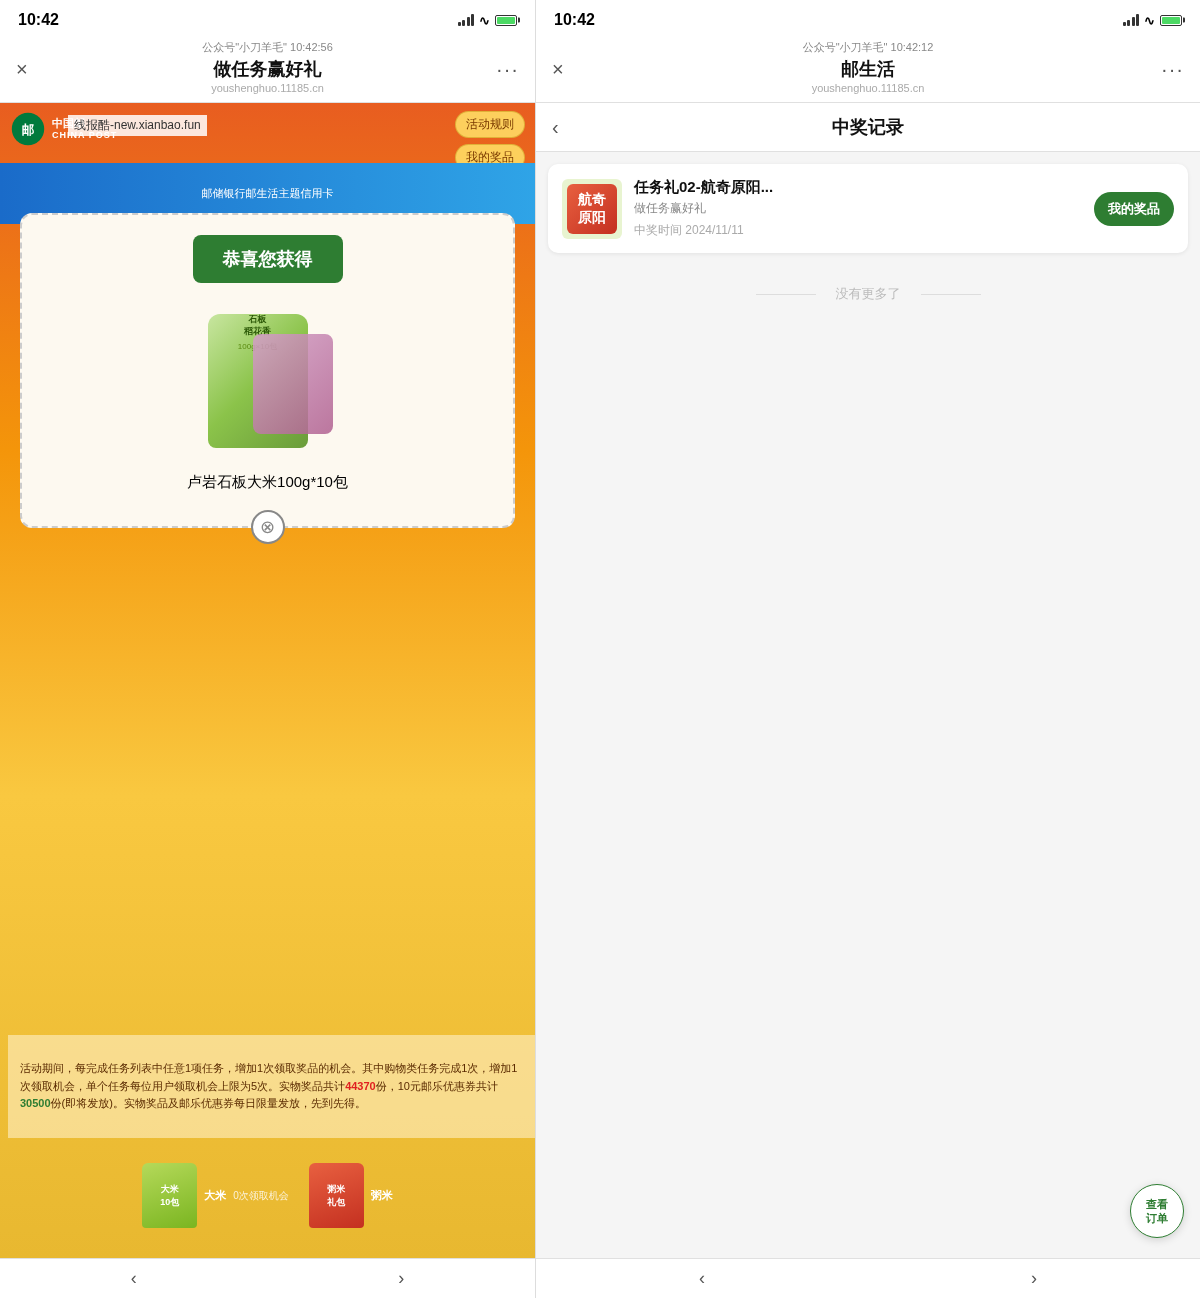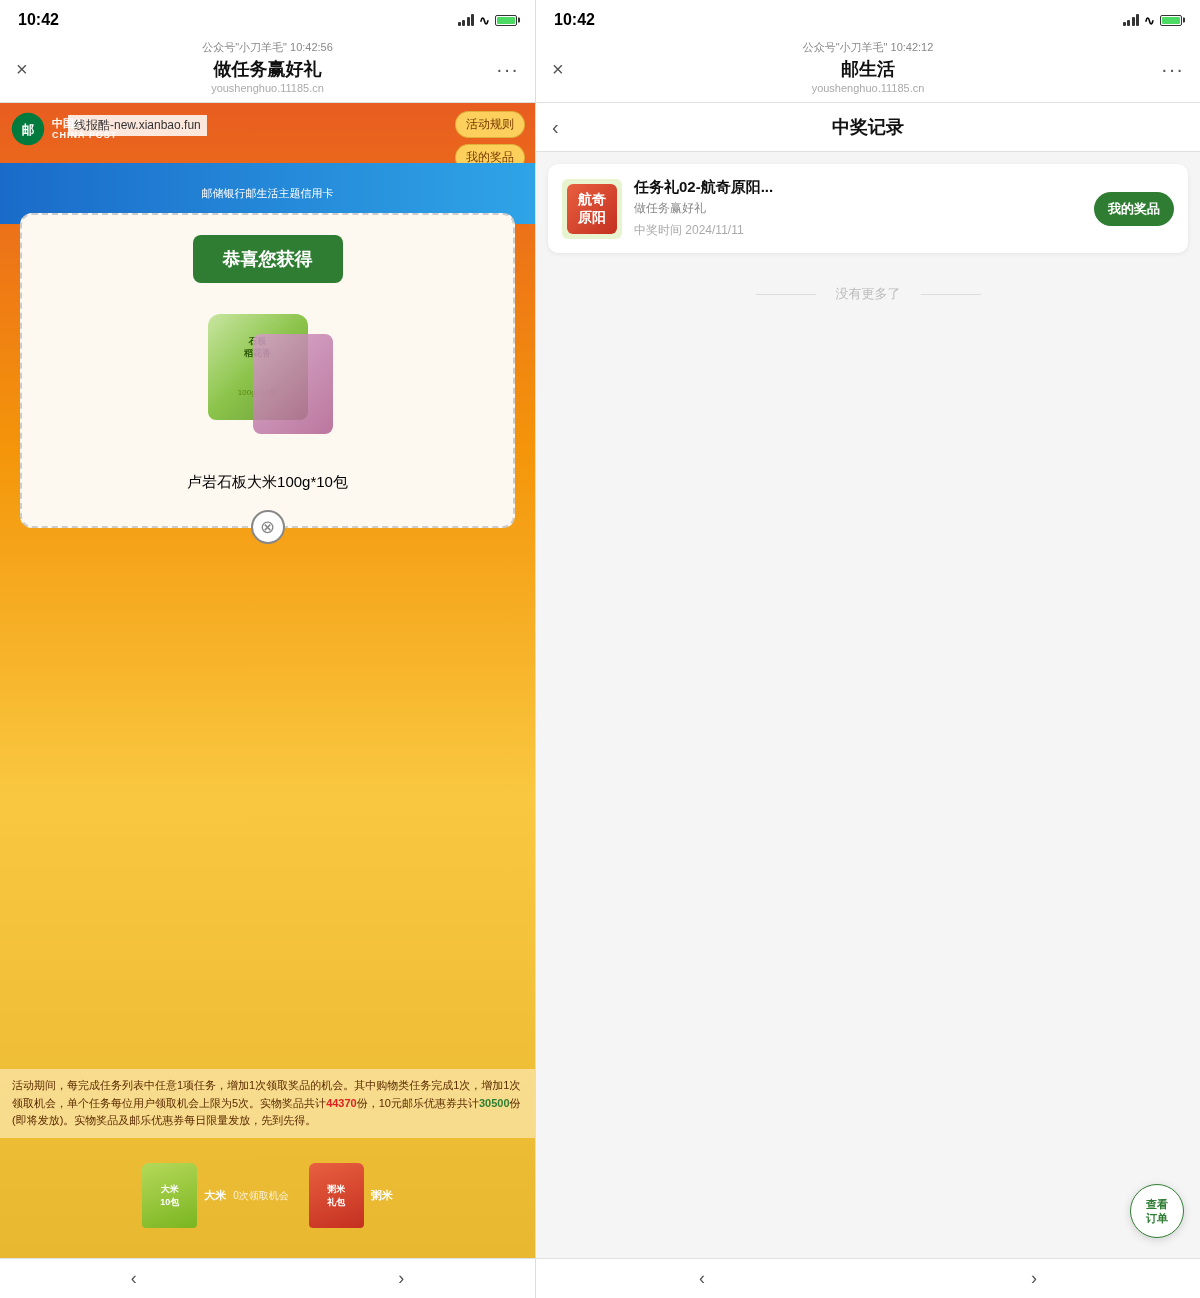--- a/index.html
+++ b/index.html
@@ -237,32 +237,30 @@
       justify-content: center;
       margin-bottom: 14px;
     }
     .rice-bag {
       position: relative;
       width: 140px;
       height: 140px;
     }
     .rice-bag-main {
       width: 100px;
-      height: 106px;
+      height: 134px;
       background: linear-gradient(135deg, #c8e6a0, #8bc34a, #6a9c3a);
       border-radius: 12px 12px 8px 8px;
       position: absolute;
       left: 10px;
       top: 5px;
       display: flex;
       flex-direction: column;
       align-items: center;
-      justify-content: center;
       overflow: hidden;
-      gap: 23px;
     }
     .rice-bag-label {
       font-size: 9px;
       color: #2d5a08;
       font-weight: 700;
       text-align: center;
       line-height: 1.3;
     }
     .rice-bag-sub {
       width: 80px;
@@ -309,23 +307,23 @@
       font-size: 18px;
       color: #888;
       cursor: pointer;
       z-index: 20;
     }
 
     
     .activity-desc {
       position: absolute;
       bottom: 120px;
-      left: 0;
+      left: 8px;
       right: 0;
-      padding: 8px 12px;
+      padding: 25px 12px;
       font-size: 11px;
       color: #5a2a00;
       line-height: 1.6;
       background: rgba(255,240,200,0.6);
     }
     .activity-desc .highlight-red { color: #e02020; font-weight: 700; }
     .activity-desc .highlight-green { color: #2e7d32; font-weight: 700; }
 
     
     .prize-grid {

